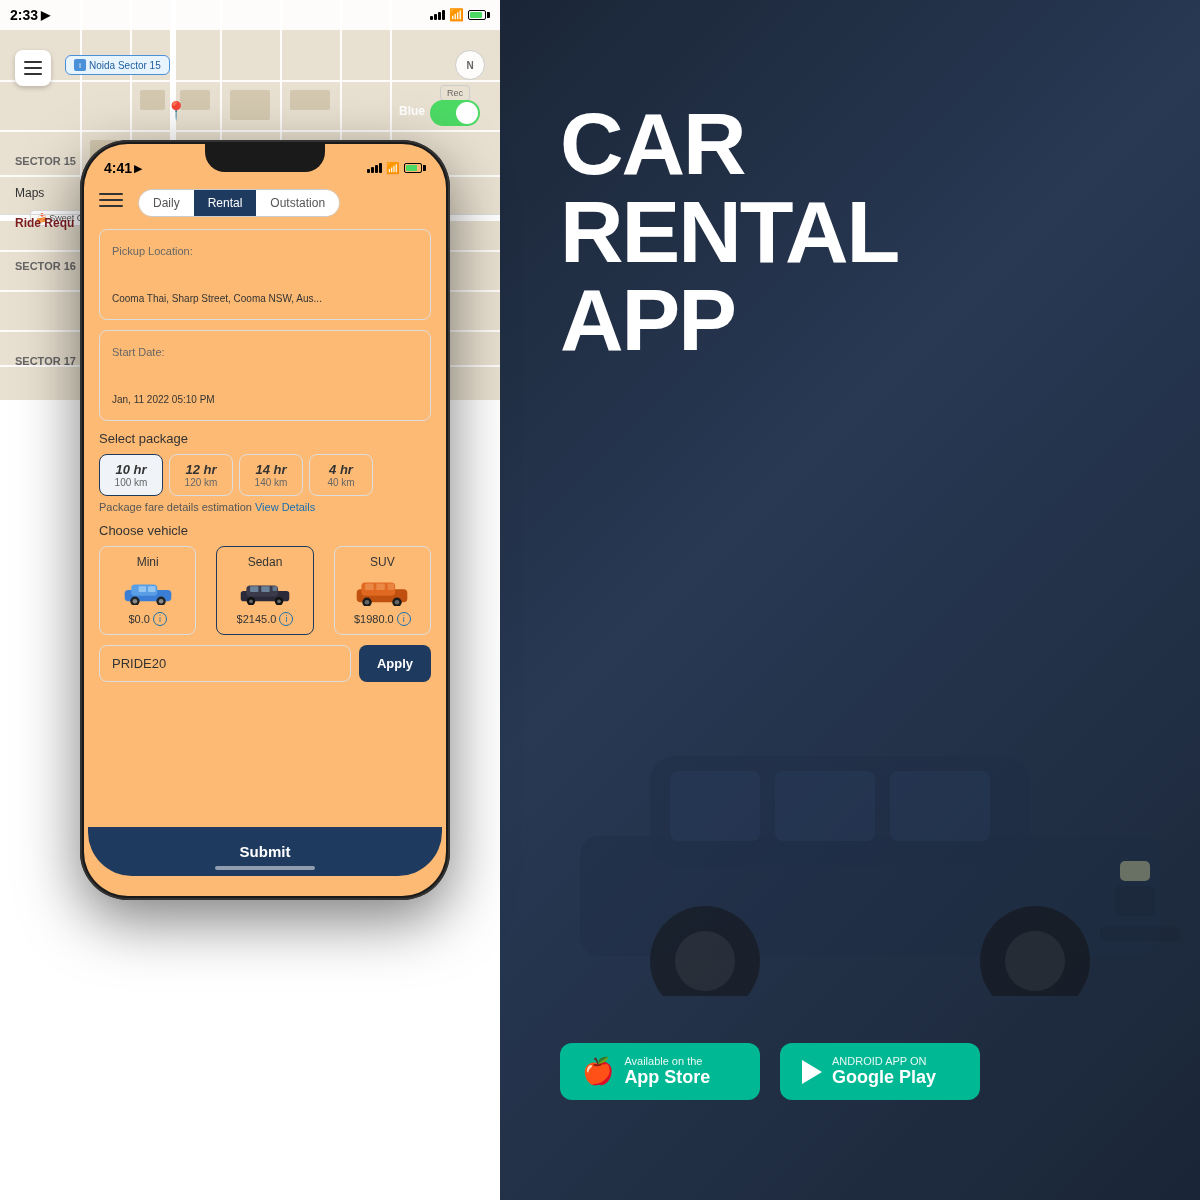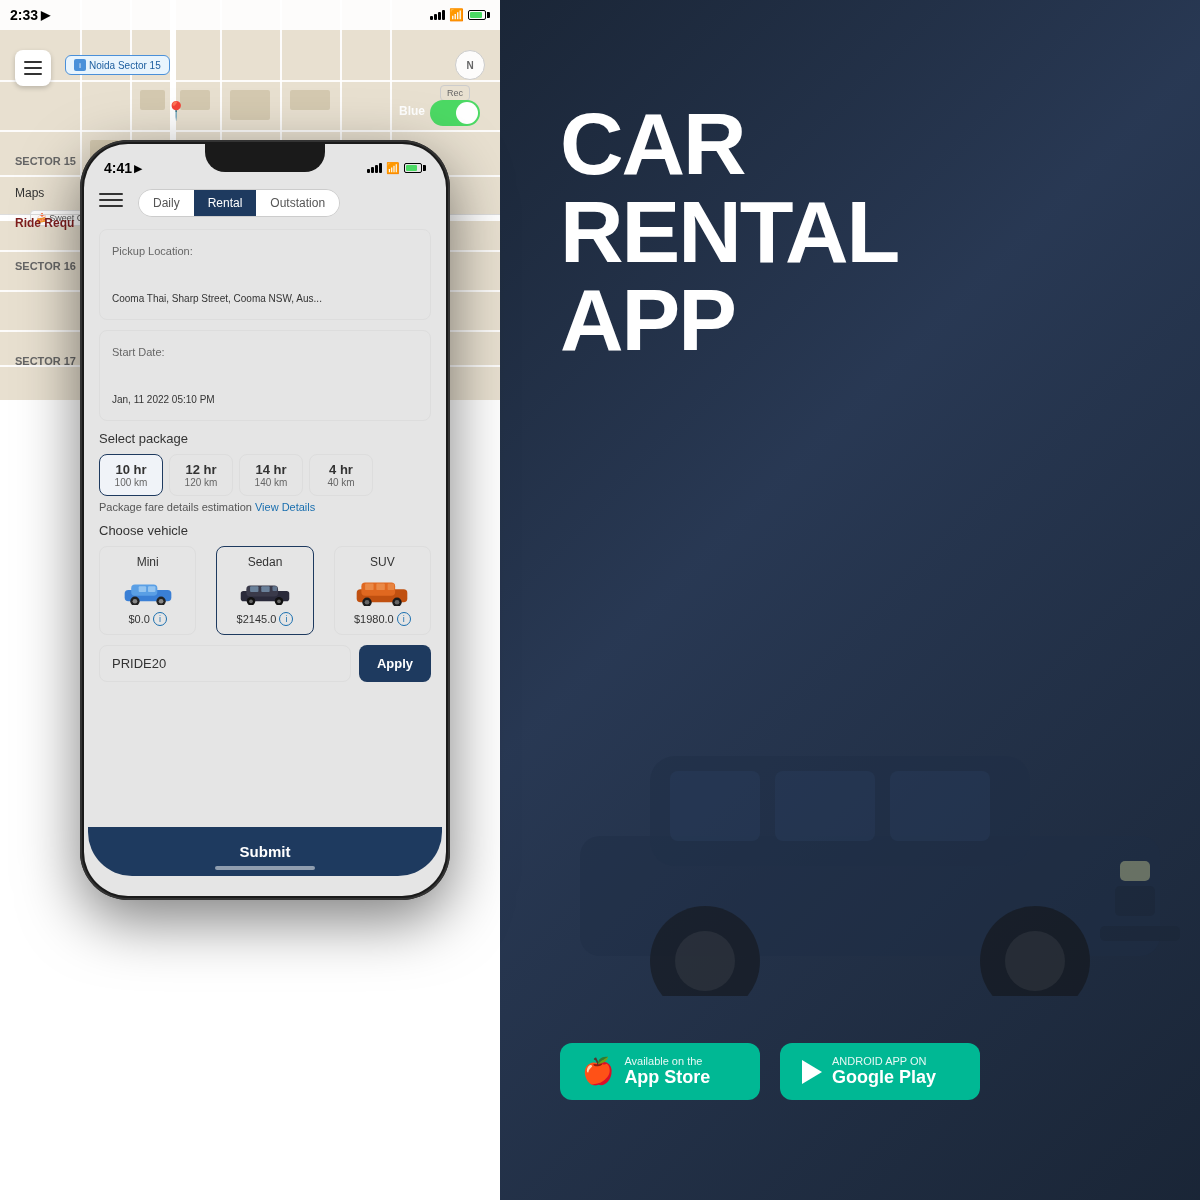--- a/index.html
+++ b/index.html
@@ -188,21 +188,21 @@
       z-index: 20;
       overflow: hidden;
     }
 
     .phone-inner {
       position: absolute;
       top: 4px;
       left: 4px;
       right: 4px;
       bottom: 4px;
-      background: #e5e5e5;
+      background: #fdba74;
       border-radius: 44px;
       overflow: hidden;
     }
 
     
     .phone-notch {
       position: absolute;
       top: 0;
       left: 50%;
       transform: translateX(-50%);
@@ -333,20 +333,21 @@
 
     .package-item.active {
       border-color: #1e3a5f;
       background: #f0f3f8;
     }
 
     .pkg-hours {
       font-size: 13px;
       font-weight: 700;
       color: #333;
+      font-style: italic;
     }
 
     .pkg-km {
       font-size: 10px;
       color: #666;
     }
 
     .fare-link {
       font-size: 11px;
       color: #555;

